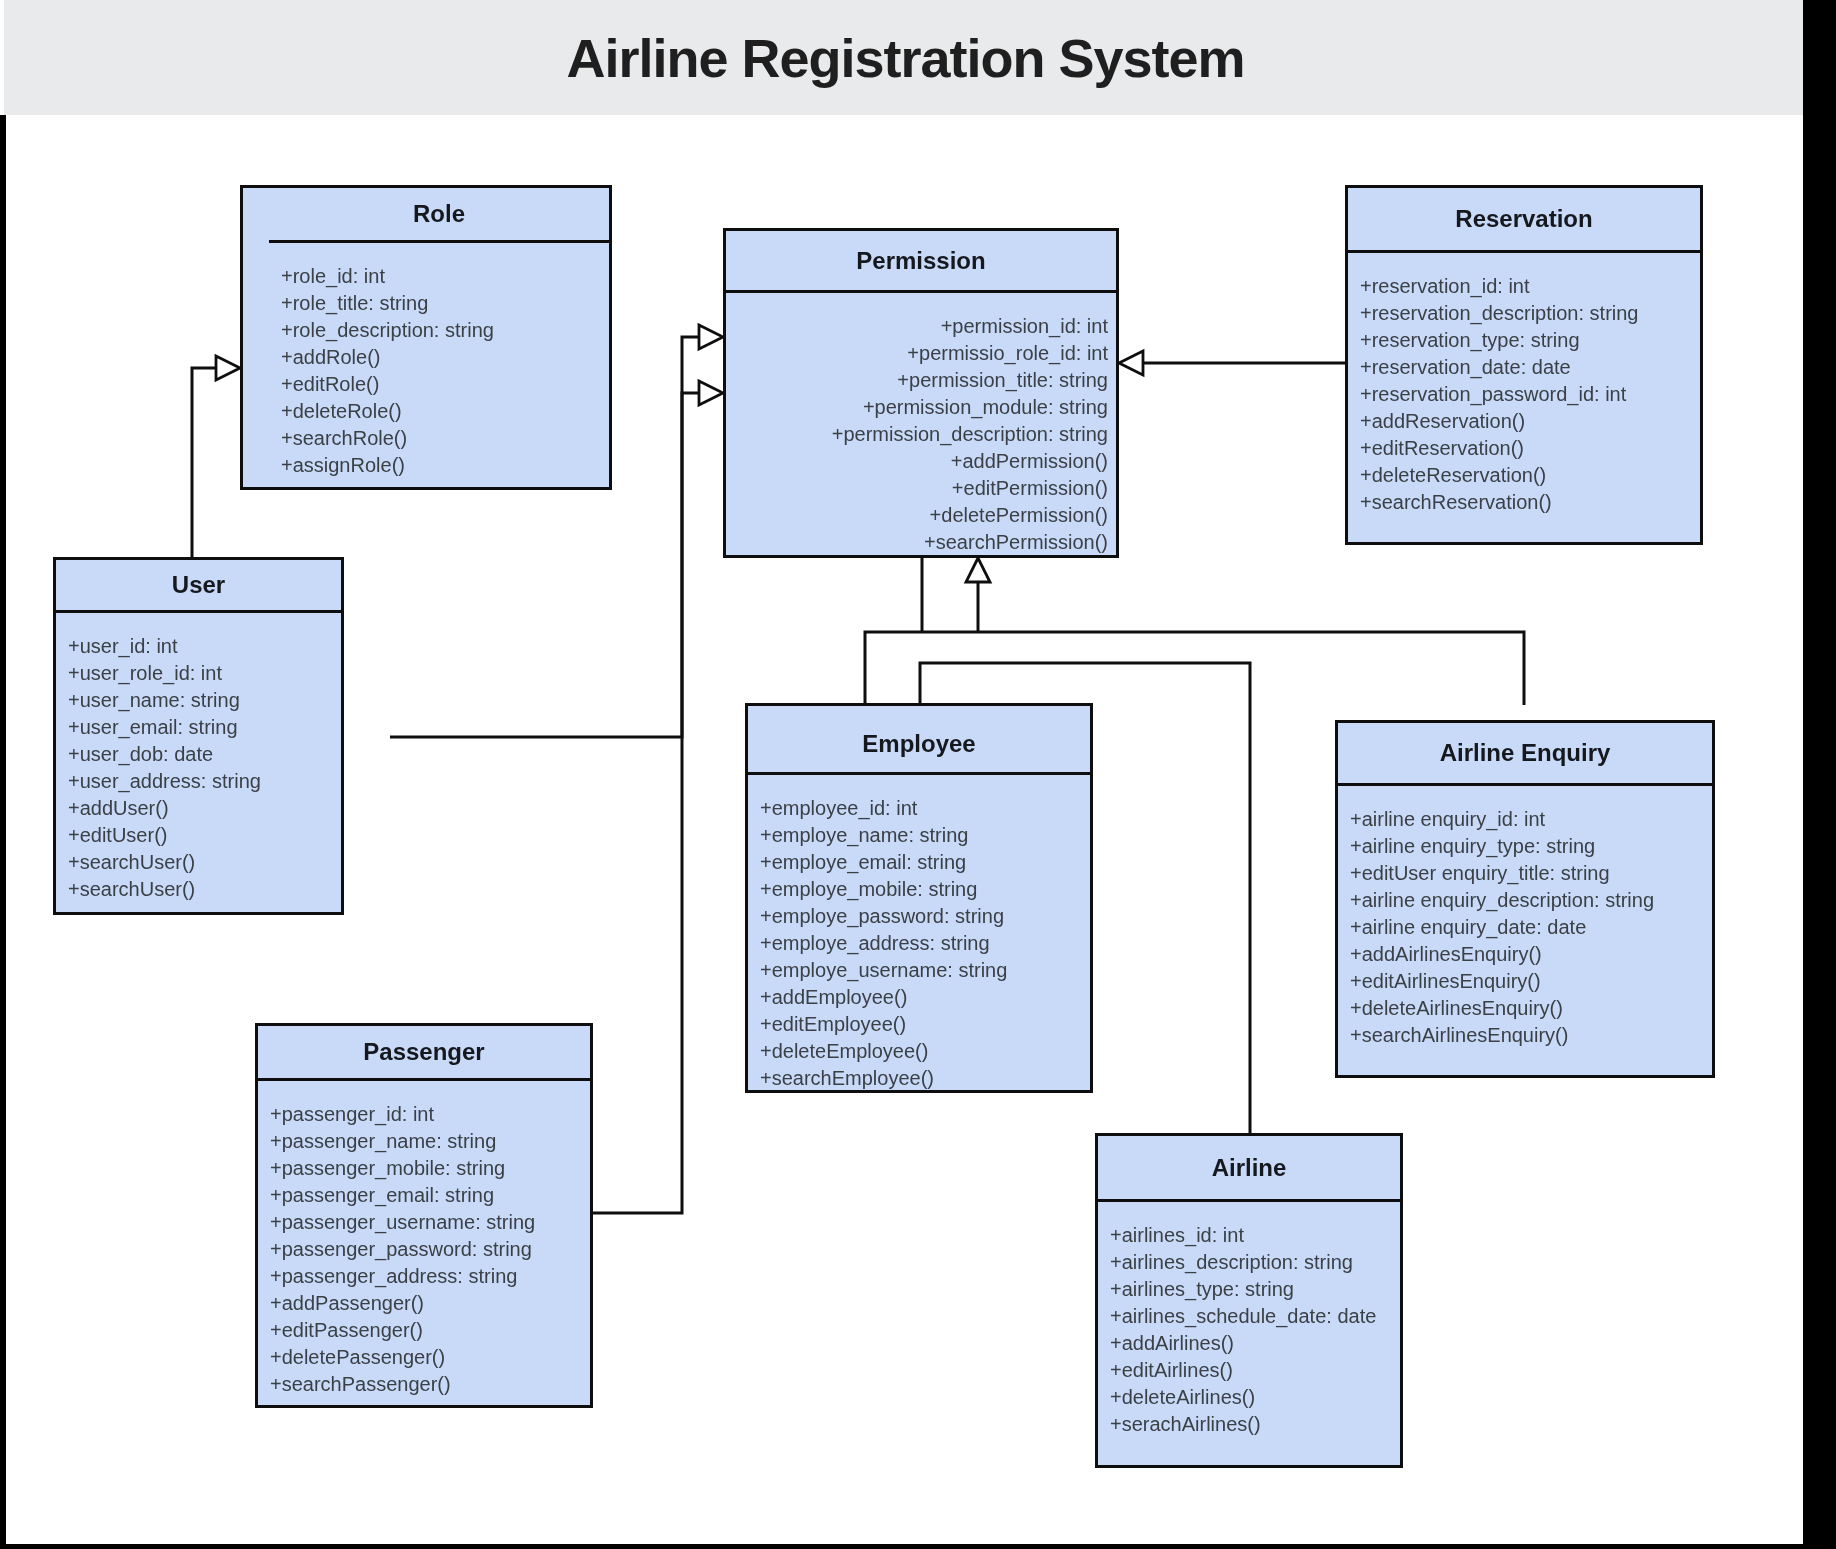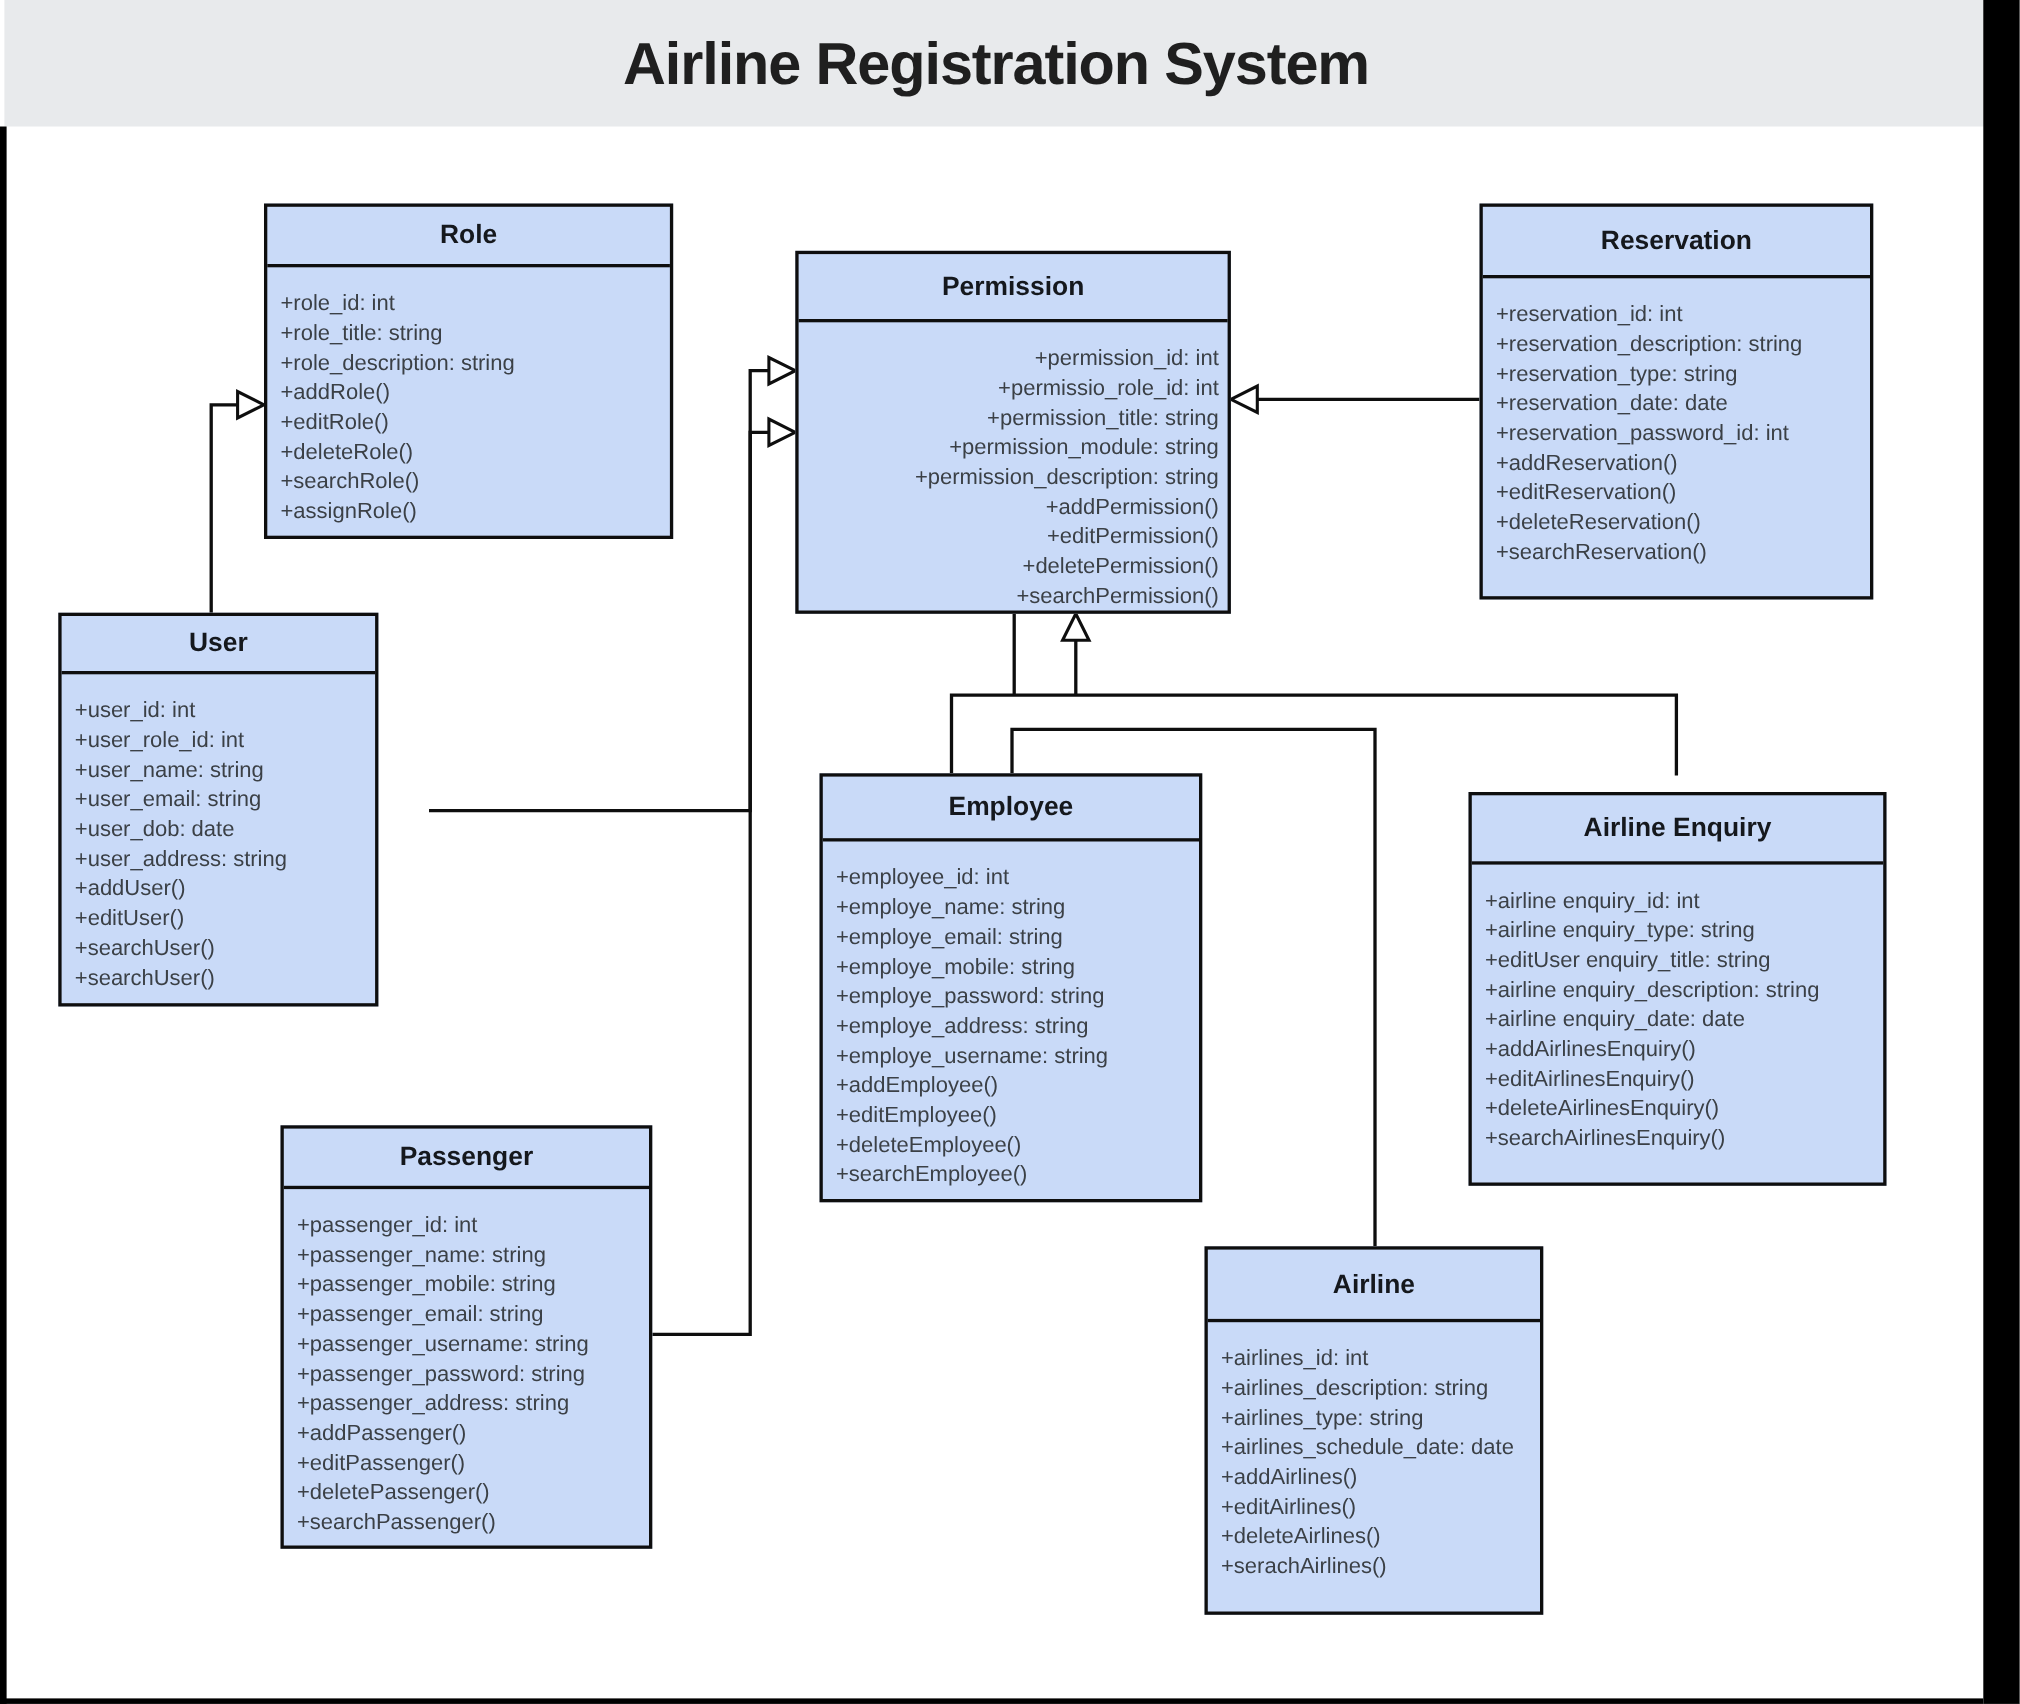--- a/index.html
+++ b/index.html
@@ -35,21 +35,21 @@
         <polygon points="723,393 699,381 699,405" class="arrowhead"></polygon>
         <polyline points="1345,363 1143,363" class="conn"></polyline>
         <polygon points="1119,363 1143,351 1143,375" class="arrowhead"></polygon>
         <polyline points="865,703 865,632 1524,632 1524,705" class="conn"></polyline>
         <polyline points="922,632 922,558" class="conn"></polyline>
         <polyline points="978,632 978,582" class="conn"></polyline>
         <polygon points="978,558 966,582 990,582" class="arrowhead"></polygon>
         <polyline points="1250,1133 1250,663 920,663 920,703" class="conn"></polyline>
       </svg>
 
-  <div class="uml-class" style="left: 240px; top: 185px; width: 372px; height: 305px;">
+  <div class="uml-class" style="left: 240px; top: 185px; width: 372px; height: 305px; padding-left: 26px;">
         <div class="uml-title" style="height: 55px;">Role</div>
         <div class="uml-body">
           <div class="uml-member">+role_id: int</div>
           <div class="uml-member">+role_title: string</div>
           <div class="uml-member">+role_description: string</div>
           <div class="uml-member">+addRole()</div>
           <div class="uml-member">+editRole()</div>
           <div class="uml-member">+deleteRole()</div>
           <div class="uml-member">+searchRole()</div>
           <div class="uml-member">+assignRole()</div>
@@ -92,21 +92,21 @@
           <div class="uml-member">+user_email: string</div>
           <div class="uml-member">+user_dob: date</div>
           <div class="uml-member">+user_address: string</div>
           <div class="uml-member">+addUser()</div>
           <div class="uml-member">+editUser()</div>
           <div class="uml-member">+searchUser()</div>
           <div class="uml-member">+searchUser()</div>
         </div>
       </div>
       <div class="uml-class" style="left: 745px; top: 703px; width: 348px; height: 390px;">
-        <div class="uml-title" style="height: 59px;">Employee</div>
+        <div class="uml-title" style="height: 59px; margin-top: 10px;">Employee</div>
         <div class="uml-body">
           <div class="uml-member">+employee_id: int</div>
           <div class="uml-member">+employe_name: string</div>
           <div class="uml-member">+employe_email: string</div>
           <div class="uml-member">+employe_mobile: string</div>
           <div class="uml-member">+employe_password: string</div>
           <div class="uml-member">+employe_address: string</div>
           <div class="uml-member">+employe_username: string</div>
           <div class="uml-member">+addEmployee()</div>
           <div class="uml-member">+editEmployee()</div>

